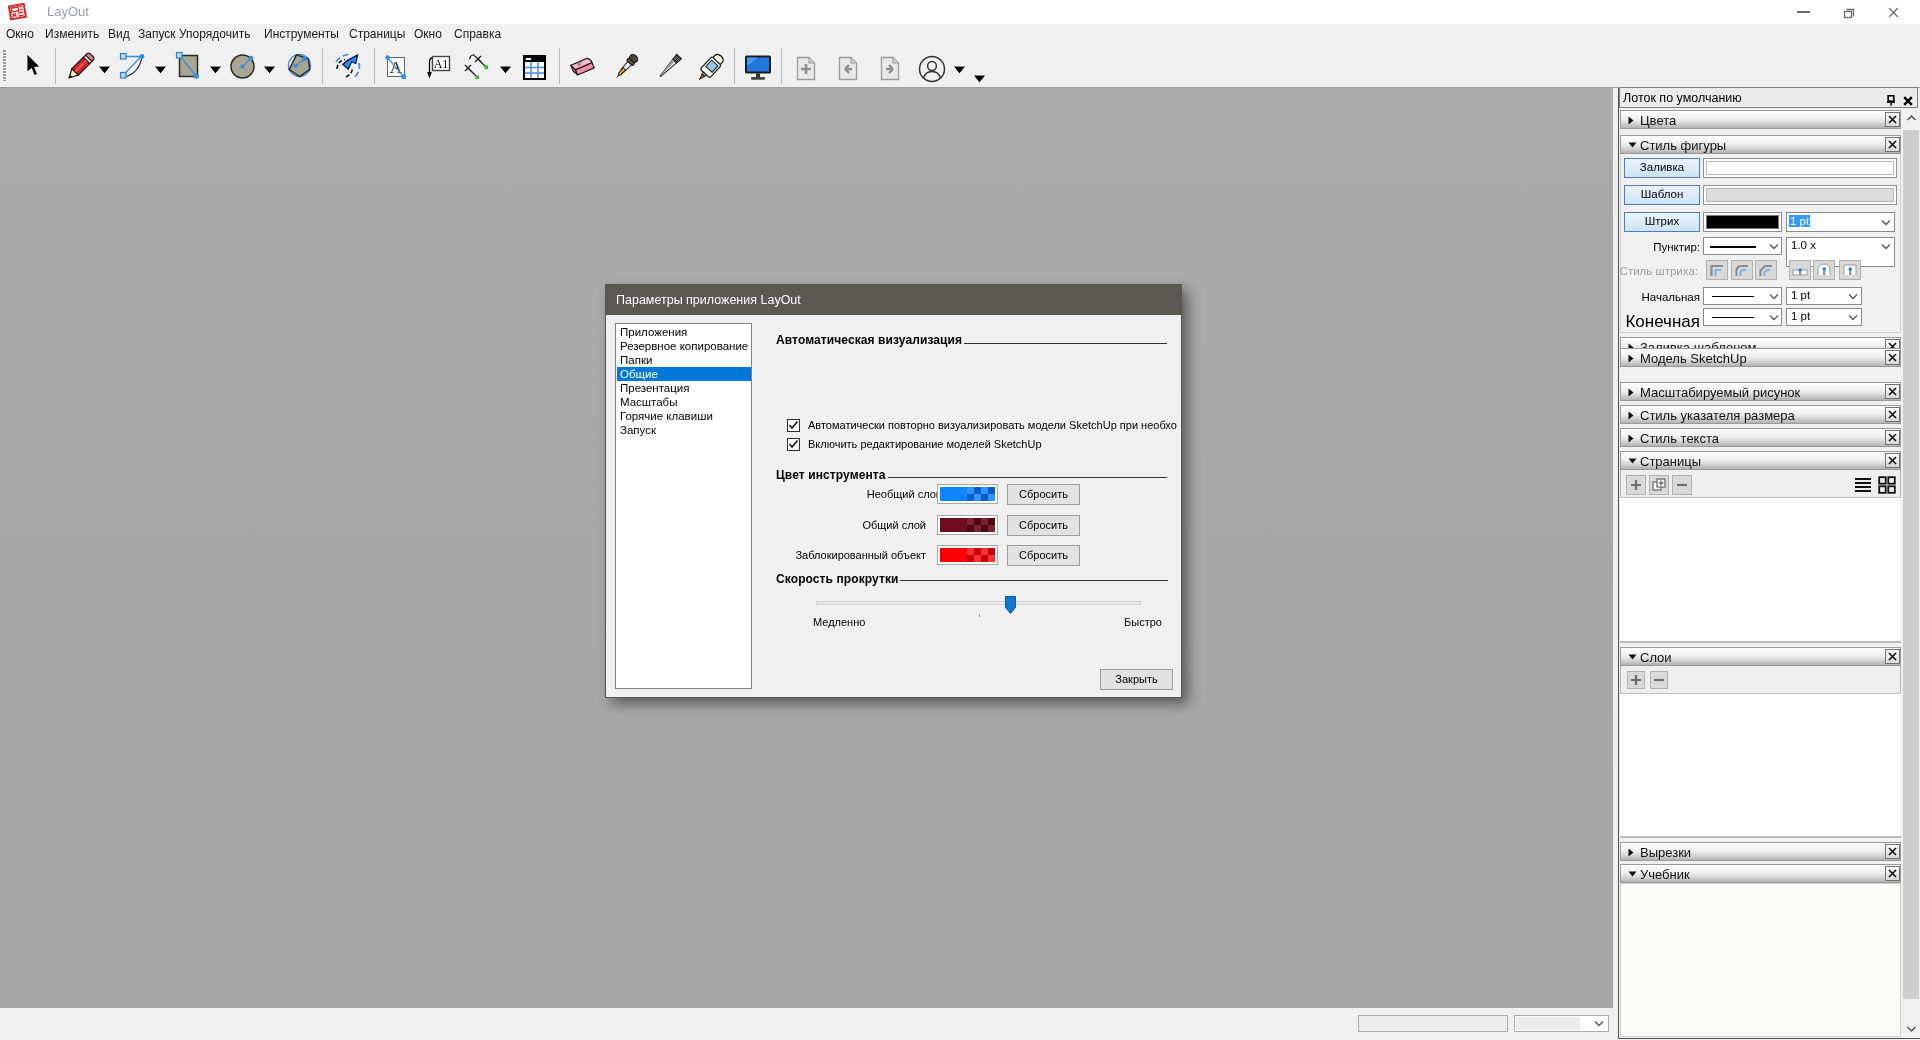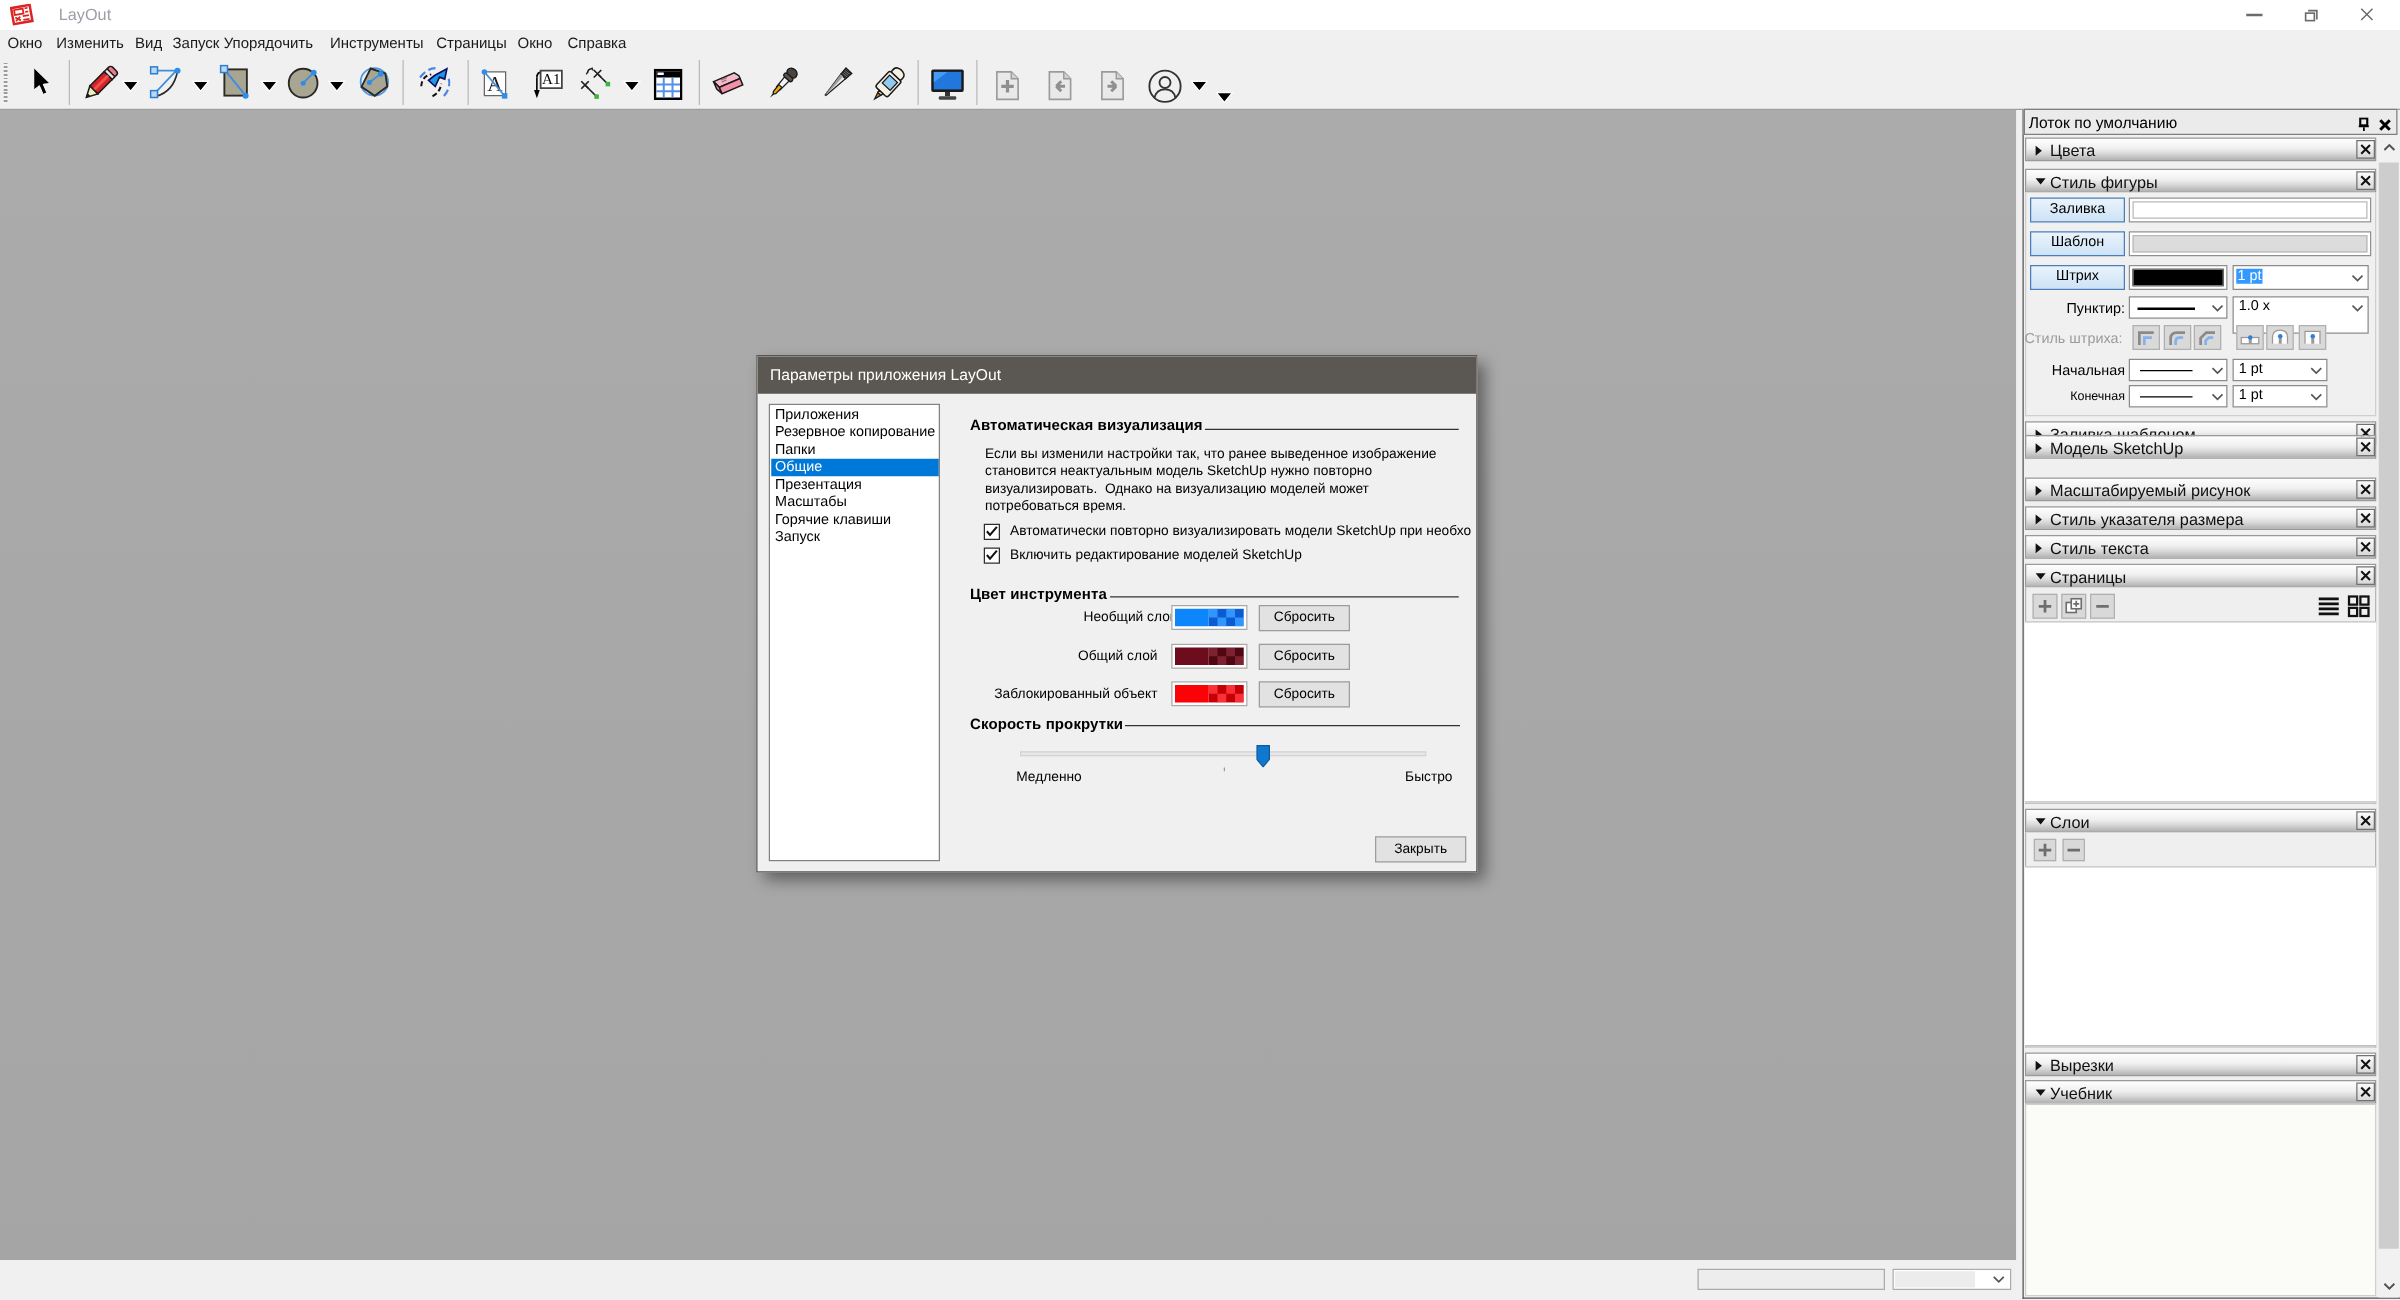--- a/index.html
+++ b/index.html
@@ -339,24 +339,20 @@
     <div class="li" style="top:71px;">Масштабы</div>
     <div class="li" style="top:85px;">Горячие клавиши</div>
     <div class="li" style="top:99px;">Запуск</div>
   </div>
   <div class="abs" id="dlgtitle">
       <span>Параметры приложения LayOut</span>
     </div>
 
   <div class="grphead" style="left:170px;top:48px;">Автоматическая визуализация</div>
   <div class="grpline" style="left:358px;top:58px;width:203px;"></div>
-  <div class="dtext" style="left:182px;top:71px;">Если вы изменили настройки так, что ранее выведенное изображение<br>
-становится неактуальным модель SketchUp нужно повторно<br>
-визуализировать.&nbsp; Однако на визуализацию моделей может<br>
-потребоваться время.</div>
   <div class="cb" style="left:181px;top:134px;">
       <svg width="11" height="11" viewBox="0 0 11 11">
         <path d="M1.5 5 L4 8 L9.5 1.5" fill="none" stroke="#111" stroke-width="1.6"></path>
       </svg>
     </div>
   <div class="clabel" style="left:202px;top:134px;">Автоматически повторно визуализировать модели SketchUp при необхо</div>
   <div class="cb" style="left:181px;top:153px;">
       <svg width="11" height="11" viewBox="0 0 11 11">
         <path d="M1.5 5 L4 8 L9.5 1.5" fill="none" stroke="#111" stroke-width="1.6"></path>
       </svg>
@@ -529,21 +525,21 @@
     </span>
 </div>
 <div class="combo" style="left:1786px;top:287px;width:76px;height:18px;">
   <span style="position:absolute;left:4px;top:1px;">1 pt</span>
   <span class="chev" style="right:4px;top:4px;">
       <svg width="10" height="9" viewBox="0 0 10 9">
         <path d="M1 2.5 L5 6.5 L9 2.5" fill="none" stroke="#555" stroke-width="1.3"></path>
       </svg>
     </span>
 </div>
-<div class="rlabel" style="left:1560px;top:312px;width:140px;font-size:10px;">Конечная</div>
+<div class="rlabel" style="left:1560px;top:312px;width:140px;font-size:17px;">Конечная</div>
 <div class="combo" style="left:1703px;top:308px;width:79px;height:18px;">
   <div style="position:absolute;left:8px;top:8px;width:42px;height:1.4px;background:#000;"></div>
   <span class="chev" style="right:3px;top:4px;">
       <svg width="10" height="9" viewBox="0 0 10 9">
         <path d="M1 2.5 L5 6.5 L9 2.5" fill="none" stroke="#555" stroke-width="1.3"></path>
       </svg>
     </span>
 </div>
 <div class="combo" style="left:1786px;top:308px;width:76px;height:18px;">
   <span style="position:absolute;left:4px;top:1px;">1 pt</span>

